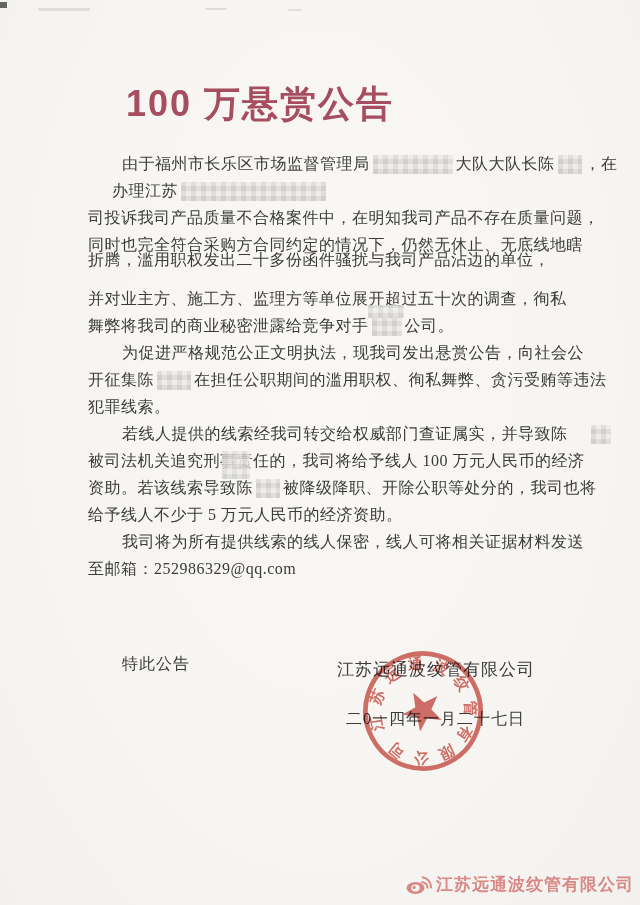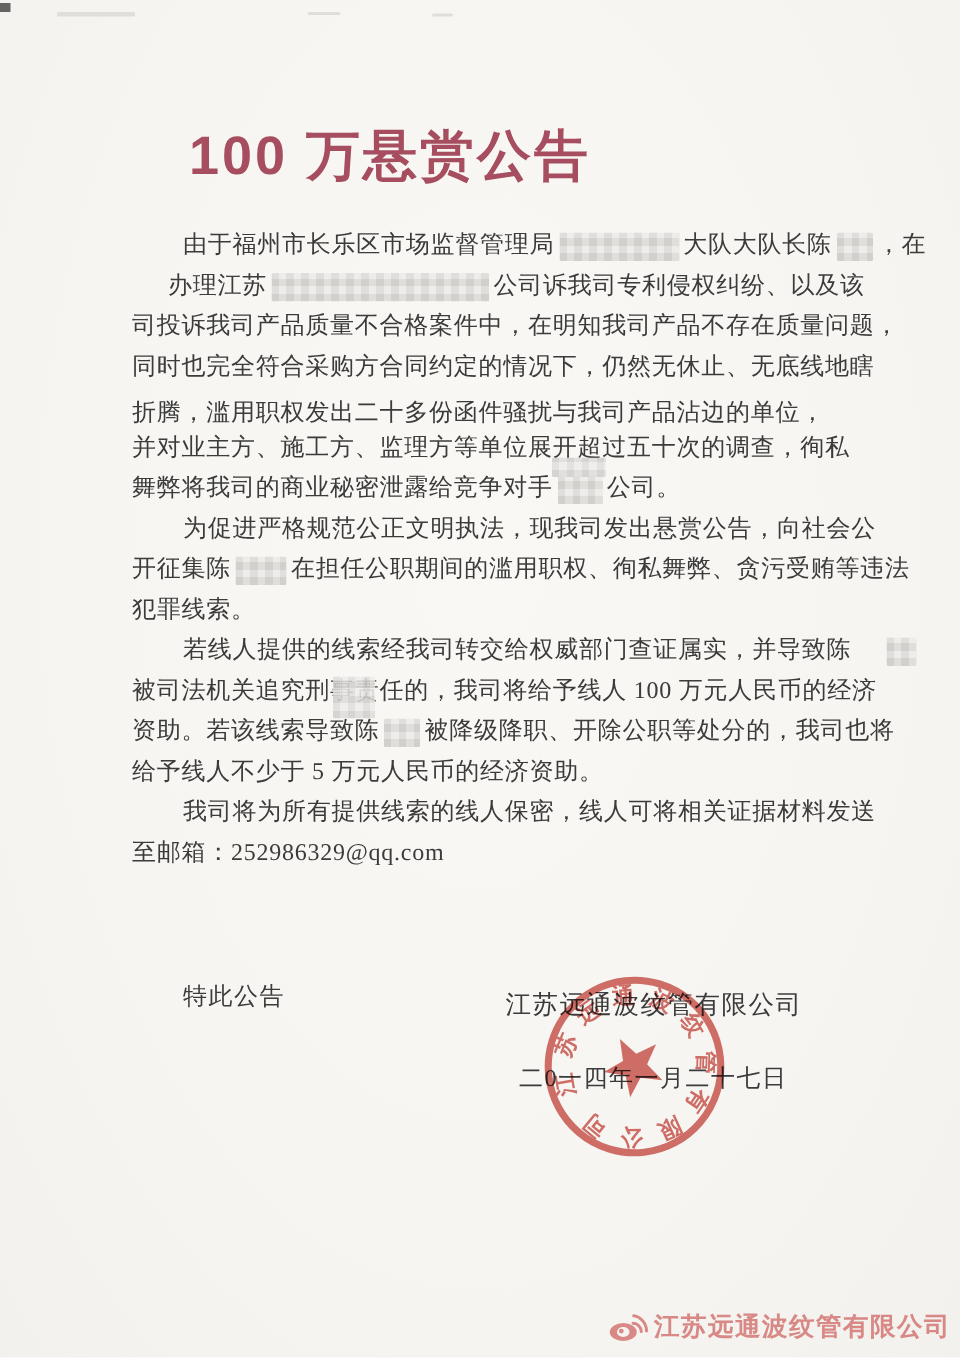--- a/index.html
+++ b/index.html
@@ -71,24 +71,24 @@
 
 <div class="scan-artifact" style="left:0; top:2px; width:7px; height:6px;"></div>
 <div class="scan-smudge" style="left:38px; top:8px; width:52px; height:3px;"></div>
 <div class="scan-smudge" style="left:205px; top:8px; width:22px; height:2px;"></div>
 <div class="scan-smudge" style="left:288px; top:9px; width:14px; height:2px;"></div>
 
 <div class="doc-title">100 万悬赏公告</div>
 
 <div>
     <div class="text-line" style="top: 152px; left: 122px;"><span>由于福州市长乐区市场监督管理局</span><span class="censor-blur" style="width: 80px;"></span><span>大队大队长陈</span><span class="censor-blur" style="width: 24px;"></span><span>，在</span></div>
-    <div class="text-line" style="top: 179px; left: 88px; margin-left: 24px;"><span>办理江苏</span><span class="censor-blur" style="width: 145px;"></span><span>公司诉我司专利侵权纠纷、以及该</span></div>
+    <div class="text-line" style="top: 179px; left: 88px; margin-left: 24px;"><span>办理江苏</span><span class="censor-blur" style="width: 145px;"></span></div>
     <div class="text-line" style="top: 206px; left: 88px;"><span>司投诉我司产品质量不合格案件中，在明知我司产品不存在质量问题，</span></div>
     <div class="text-line" style="top: 233px; left: 88px;"><span>同时也完全符合采购方合同约定的情况下，仍然无休止、无底线地瞎</span></div>
-    <div class="text-line" style="top: 264px; left: 88px;"><span>折腾，滥用职权发出二十多份函件骚扰与我司产品沾边的单位，</span></div>
+    <div class="text-line" style="top: 248px; left: 88px;"><span>折腾，滥用职权发出二十多份函件骚扰与我司产品沾边的单位，</span></div>
     <div class="text-line" style="top: 287px; left: 88px;"><span>并对业主方、施工方、监理方等单位展开超过五十次的调查，徇私</span></div>
     <div class="text-line" style="top: 314px; left: 88px;"><span>舞弊将我司的商业秘密泄露给竞争对手</span><span class="censor-blur" style="width: 30px;"></span><span>公司。</span></div>
     <div class="text-line" style="top: 341px; left: 122px;"><span>为促进严格规范公正文明执法，现我司发出悬赏公告，向社会公</span></div>
     <div class="text-line" style="top: 368px; left: 88px;"><span>开征集陈</span><span class="censor-blur" style="width: 34px;"></span><span>在担任公职期间的滥用职权、徇私舞弊、贪污受贿等违法</span></div>
     <div class="text-line" style="top: 395px; left: 88px; align-items: center;"><span>犯罪线索。</span></div>
     <div class="text-line" style="top: 422px; left: 122px; gap: 20px;"><span>若线人提供的线索经我司转交给权威部门查证属实，并导致陈</span><span class="censor-blur" style="width: 20px;"></span></div>
     <div class="text-line" style="top: 449px; left: 88px;"><span>被司法机关追究刑事责任的，我司将给予线人 100 万元人民币的经济</span></div>
     <div class="text-line" style="top: 476px; left: 88px;"><span>资助。若该线索导致陈</span><span class="censor-blur" style="width: 24px;"></span><span>被降级降职、开除公职等处分的，我司也将</span></div>
     <div class="text-line" style="top: 503px; left: 88px;"><span>给予线人不少于 5 万元人民币的经济资助。</span></div>
     <div class="text-line" style="top: 530px; left: 122px;"><span>我司将为所有提供线索的线人保密，线人可将相关证据材料发送</span></div>

